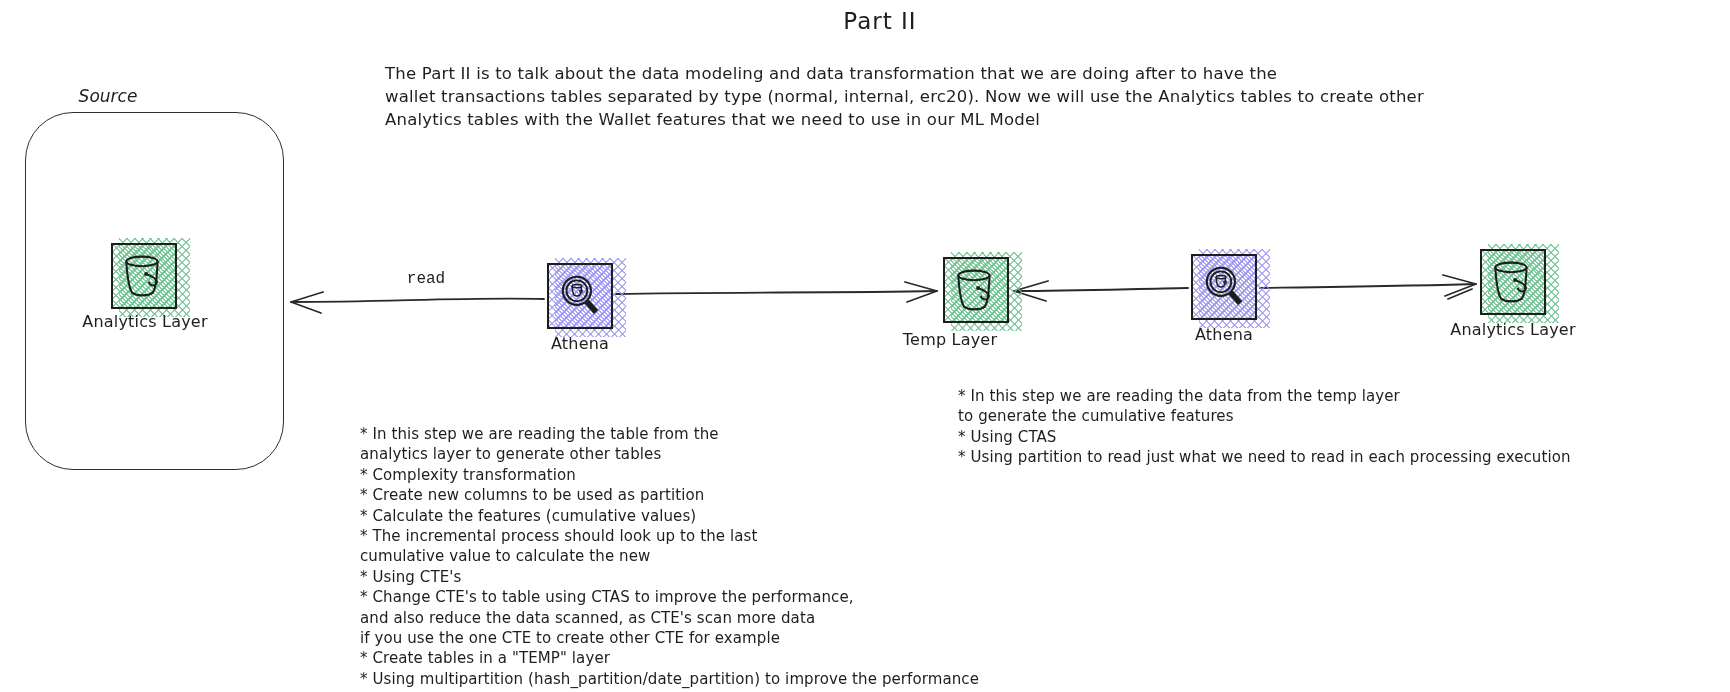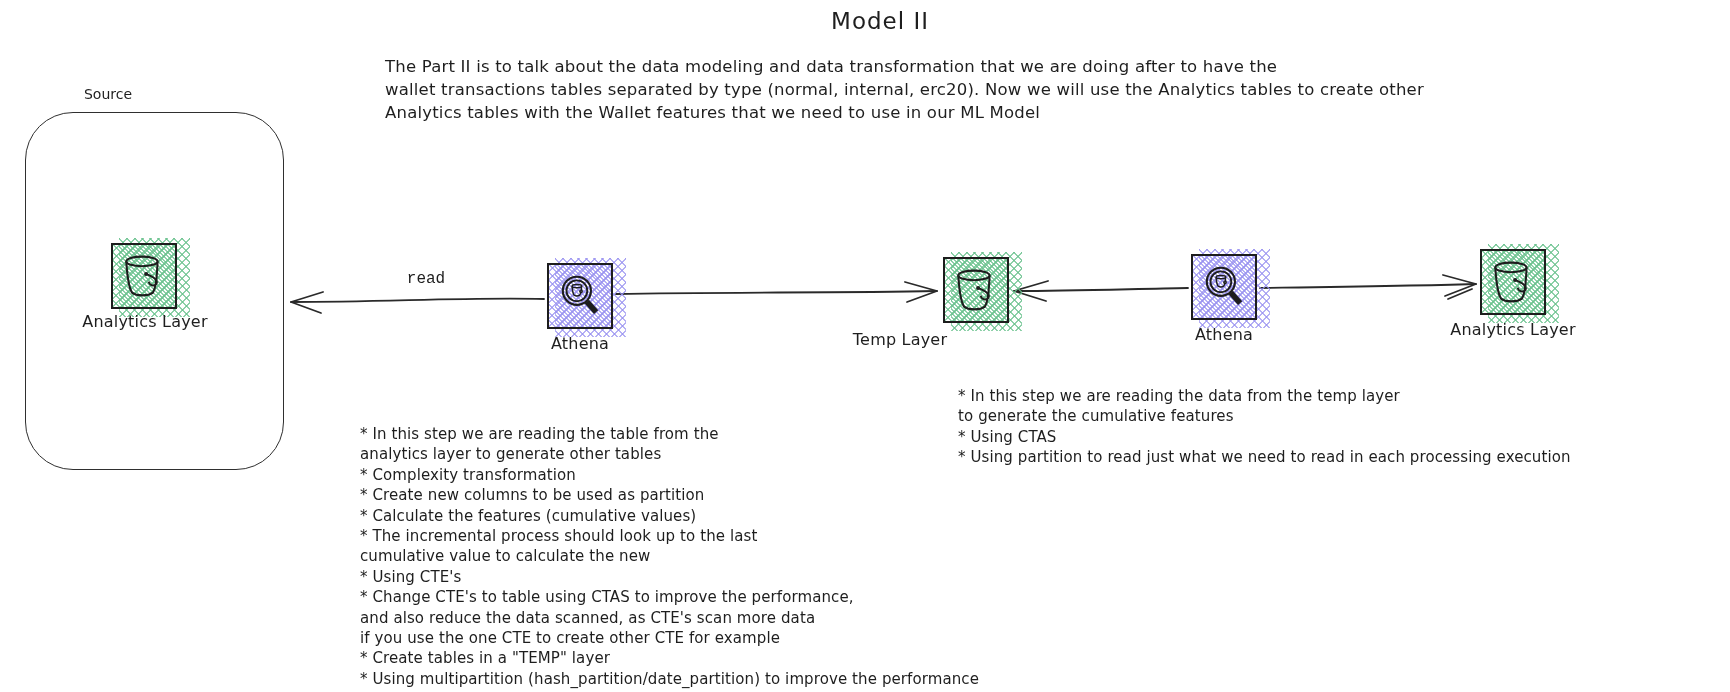--- a/index.html
+++ b/index.html
@@ -10,21 +10,21 @@
   }
   .abs{position:absolute;}
   .title{
     font-size:23px;letter-spacing:1px;transform:translateX(-50%);
     white-space:nowrap;
   }
   .intro{
     font-size:16.5px;line-height:23px;white-space:pre-line;letter-spacing:.2px;
   }
   .group-label{
-    font-size:14px;transform:translateX(-50%);white-space:nowrap;
+    font-size:17px;transform:translateX(-50%);white-space:nowrap;font-style:italic;
   }
   .group-box{
     border:1.8px solid #2f2f2f;border-radius:48px;background:transparent;
   }
   .node{width:66px;height:66px;}
   .node .hatch-shadow{
     position:absolute;top:-5px;left:8px;right:-13px;bottom:-8px;
   }
   .node .frame{
     position:absolute;inset:0;border:2.4px solid #1d1d1d;
@@ -78,23 +78,23 @@
   </g>
 
   <g>
     <path d="M1260,288 C1330,287 1410,286 1475,284"></path>
     <path d="M1476,284 L1443,275"></path>
     <path d="M1476,284 L1445,296"></path>
     <path d="M1472,289 L1448,299"></path>
   </g>
 </svg>
 
-<div class="abs title" style="left:880px;top:8px;">Model II</div>
+<div class="abs title" style="left:880px;top:8px;">Part II</div>
 
-<div class="abs intro" style="left:385px;top:55px;width:1160px;">The Part II is to talk about the data modeling and data transformation that we are doing after to have the
+<div class="abs intro" style="left:385px;top:62px;width:1160px;">The Part II is to talk about the data modeling and data transformation that we are doing after to have the
 wallet transactions tables separated by type (normal, internal, erc20). Now we will use the Analytics tables to create other
 Analytics tables with the Wallet features that we need to use in our ML Model</div>
 
 <div class="abs group-label" style="left:108px;top:86px;">Source</div>
 <div class="abs group-box" style="left:25px;top:112px;width:257px;height:356px;"></div>
 
 <div class="abs node" style="left:111px;top:243px;">
   <div class="hatch-shadow hatch-green"></div>
   <div class="frame hatch-green">
     <svg viewBox="0 0 48 48">
@@ -128,21 +128,21 @@
   <div class="hatch-shadow hatch-green"></div>
   <div class="frame hatch-green">
     <svg viewBox="0 0 48 48">
       <ellipse class="ink" cx="22" cy="10" rx="15" ry="4.6" stroke-width="2"></ellipse>
       <path class="ink" d="M7,10 C8,26 10,36 12.5,40 C17,43.5 28,43.5 32.5,40 C35,36 36.5,26 37,10" stroke-width="2"></path>
       <circle cx="26" cy="22" r="1.9" fill="#1d1d1d" stroke="none"></circle>
       <path class="ink" d="M26,22 C33,25 38,28 36,31.5 C34,34.5 29,33 28.5,29.5" stroke-width="1.8"></path>
     </svg>
   </div>
 </div>
-<div class="abs node-label" style="left:900px;top:330px;">Temp Layer</div>
+<div class="abs node-label" style="left:950px;top:330px;">Temp Layer</div>
 
 <div class="abs node" style="left:1191px;top:254px;">
   <div class="hatch-shadow hatch-purple"></div>
   <div class="frame hatch-purple">
     <svg viewBox="0 0 48 48">
       <circle class="ink" cx="21" cy="19" r="13.5" stroke-width="2"></circle>
       <circle class="ink" cx="21" cy="19" r="10" stroke-width="1.8"></circle>
       <path class="ink" d="M30.5,29.5 L39.5,39.5" stroke-width="5.4"></path>
       <ellipse class="ink" cx="21" cy="14.5" rx="4.6" ry="1.6" stroke-width="1.4"></ellipse>
       <path class="ink" d="M16.4,14.5 C16.8,19.5 17.5,22 18.3,23.2 C20,24.3 22,24.3 23.7,23.2 C24.5,22 25.2,19.5 25.6,14.5" stroke-width="1.4"></path>

